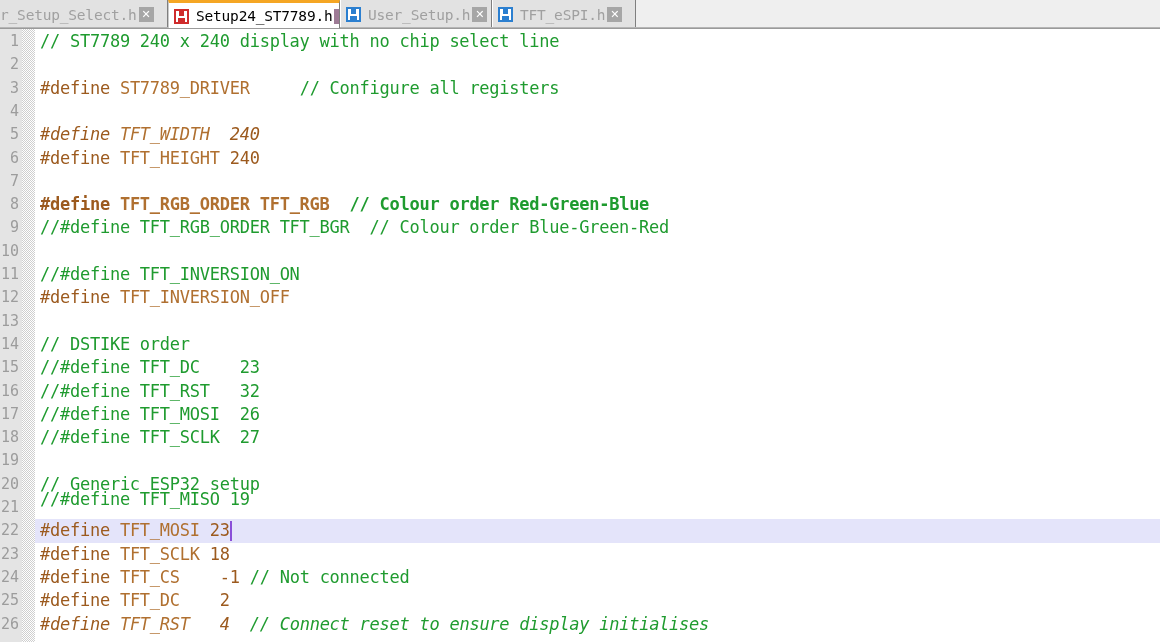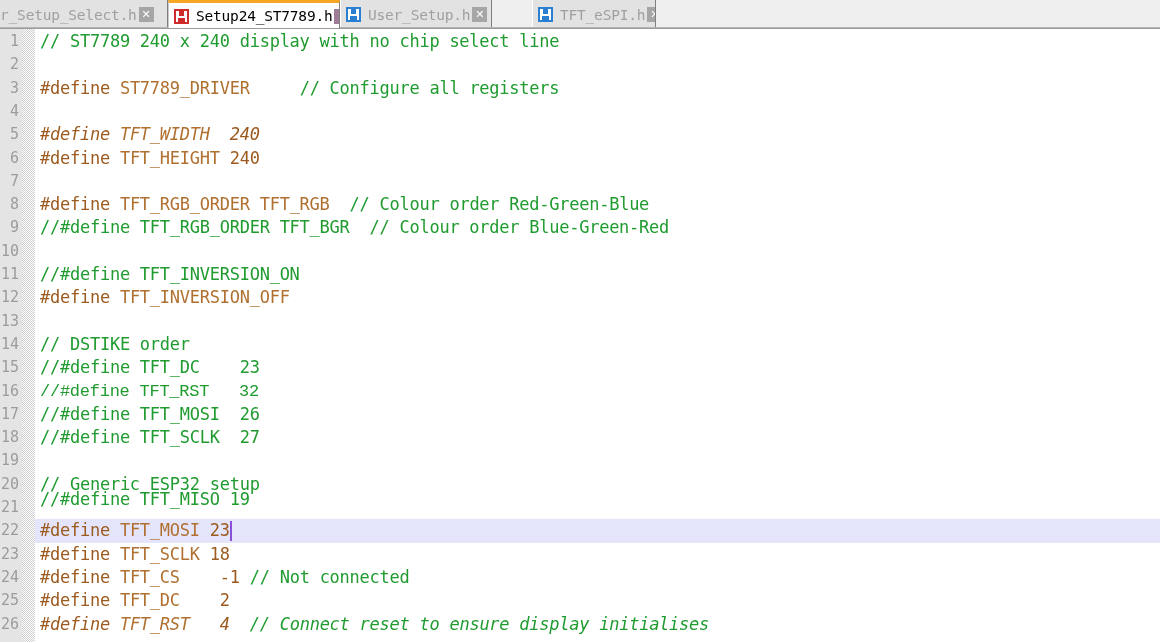--- a/index.html
+++ b/index.html
@@ -219,21 +219,21 @@
     <div class="tab active" style="left: 168px; width: 172px;">
       <span class="floppy"></span>
       <span class="tab-label">Setup24_ST7789.h</span>
       <span class="tab-close">✕</span>
     </div>
     <div class="tab inactive" style="left: 340px; width: 152px;">
       <span class="floppy blue"></span>
       <span class="tab-label">User_Setup.h</span>
       <span class="tab-close">✕</span>
     </div>
-    <div class="tab inactive" style="left: 492px; width: 124px; margin-left: 40px;">
+    <div class="tab inactive" style="left: 492px; width: 144px;">
       <span class="floppy blue"></span>
       <span class="tab-label">TFT_eSPI.h</span>
       <span class="tab-close">✕</span>
     </div>
   </div>
 
 <div id="editor">
   <div id="current-line-hl" style="top: 490.3px; background: rgb(228, 228, 250);"></div>
   <div id="gutter">
       <div class="lineno" style="top: 1px;">1</div>
@@ -265,29 +265,29 @@
     </div>
   <div id="fold-margin"></div>
   <div id="code">
       <div class="code-line" style="top: 1px;"><span class="c-com">// ST7789 240 x 240 display with no chip select line</span></div>
       <div class="code-line" style="top: 24.3px;"></div>
       <div class="code-line" style="top: 47.6px;"><span class="c-pre">#define </span><span class="c-id">ST7789_DRIVER</span><span class="c-pln">     </span><span class="c-com">// Configure all registers</span></div>
       <div class="code-line" style="top: 70.9px;"></div>
       <div class="code-line" style="top: 94.2px; font-style: italic;"><span class="c-pre">#define </span><span class="c-id">TFT_WIDTH</span><span class="c-pln">  </span><span class="c-num">240</span></div>
       <div class="code-line" style="top: 117.5px;"><span class="c-pre">#define </span><span class="c-id">TFT_HEIGHT</span><span class="c-pln"> </span><span class="c-num">240</span></div>
       <div class="code-line" style="top: 140.8px;"></div>
-      <div class="code-line" style="top: 164.1px;"><span class="c-pre">#define </span><span class="c-id">TFT_RGB_ORDER TFT_RGB</span><span class="c-pln">  </span><span class="c-com">// Colour order Red-Green-Blue</span></div>
+      <div class="code-line" style="top: 164.1px; font-weight: bold;"><span class="c-pre">#define </span><span class="c-id">TFT_RGB_ORDER TFT_RGB</span><span class="c-pln">  </span><span class="c-com">// Colour order Red-Green-Blue</span></div>
       <div class="code-line" style="top: 187.4px;"><span class="c-com">//#define TFT_RGB_ORDER TFT_BGR  // Colour order Blue-Green-Red</span></div>
       <div class="code-line" style="top: 210.7px;"></div>
       <div class="code-line" style="top: 234px;"><span class="c-com">//#define TFT_INVERSION_ON</span></div>
       <div class="code-line" style="top: 257.3px;"><span class="c-pre">#define </span><span class="c-id">TFT_INVERSION_OFF</span></div>
       <div class="code-line" style="top: 280.6px;"></div>
       <div class="code-line" style="top: 303.9px;"><span class="c-com">// DSTIKE order</span></div>
       <div class="code-line" style="top: 327.2px;"><span class="c-com">//#define TFT_DC    23</span></div>
-      <div class="code-line" style="top: 350.5px; font-family: Liberation Mono, monospace;"><span class="c-com">//#define TFT_RST   32</span></div>
+      <div class="code-line" style="top: 350.5px;"><span class="c-com">//#define TFT_RST   32</span></div>
       <div class="code-line" style="top: 373.8px;"><span class="c-com">//#define TFT_MOSI  26</span></div>
       <div class="code-line" style="top: 397.1px;"><span class="c-com">//#define TFT_SCLK  27</span></div>
       <div class="code-line" style="top: 420.4px;"></div>
       <div class="code-line" style="top: 443.7px;"><span class="c-com">// Generic ESP32 setup</span></div>
       <div class="code-line" style="top: 459px;"><span class="c-com">//#define TFT_MISO 19</span></div>
       <div class="code-line" style="top: 490.3px;"><span class="c-pre">#define </span><span class="c-id">TFT_MOSI</span><span class="c-pln"> </span><span class="c-num">23</span></div>
       <div class="code-line" style="top: 513.6px;"><span class="c-pre">#define </span><span class="c-id">TFT_SCLK</span><span class="c-pln"> </span><span class="c-num">18</span></div>
       <div class="code-line" style="top: 536.9px;"><span class="c-pre">#define </span><span class="c-id">TFT_CS</span><span class="c-pln">    </span><span class="c-num">-1 </span><span class="c-com">// Not connected</span></div>
       <div class="code-line" style="top: 560.2px;"><span class="c-pre">#define </span><span class="c-id">TFT_DC</span><span class="c-pln">    </span><span class="c-num">2</span></div>
       <div class="code-line" style="top: 583.5px; font-style: italic;"><span class="c-pre">#define </span><span class="c-id">TFT_RST</span><span class="c-pln">   </span><span class="c-num">4  </span><span class="c-com">// Connect reset to ensure display initialises</span></div>

